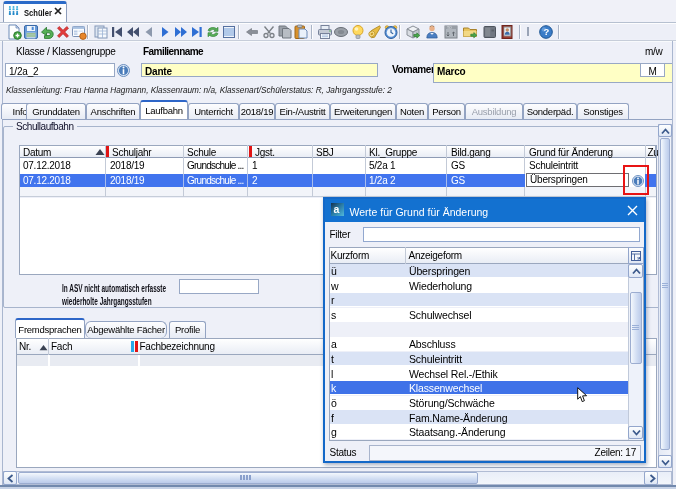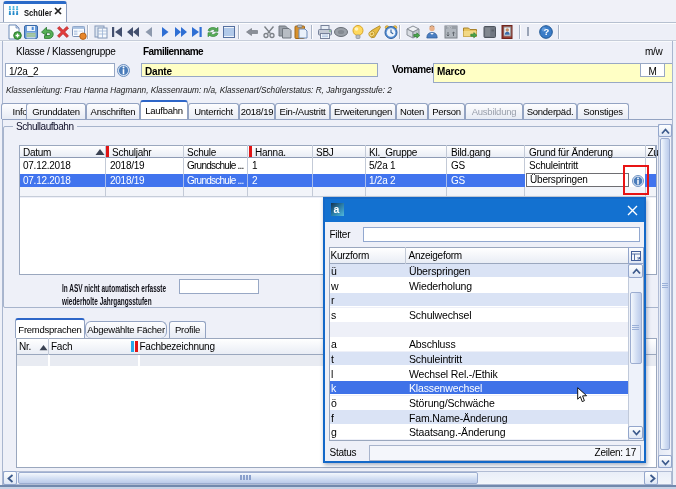--- a/index.html
+++ b/index.html
@@ -278,21 +278,21 @@
 
 <div class="abs" style="left:3px;top:126px;width:667px;height:182px;border:1px solid #a7b4cc;border-radius:2px;"></div>
 <div class="lbl" style="left:13px;top:121px;background:#eef0f8;padding:0 3px;color:#10102a;letter-spacing:-0.45px;">Schullaufbahn</div>
 
 <div id="maintable">
 
 <div class="abs" style="left:19px;top:145px;width:637px;height:13px;background:linear-gradient(#ffffff,#e9edf5);border:1px solid #9aa7be;border-bottom:1px solid #8e9bb4;"></div>
 <div class="lbl" style="left:23px;top:146.5px;">Datum</div>
 <div class="lbl" style="left:112px;top:146.5px;">Schuljahr</div>
 <div class="lbl" style="left:187px;top:146.5px;">Schule</div>
-<div class="lbl" style="left:255px;top:146.5px;">Hanna.</div>
+<div class="lbl" style="left:255px;top:146.5px;">Jgst.</div>
 <div class="lbl" style="left:316px;top:146.5px;">SBJ</div>
 <div class="lbl" style="left:369px;top:146.5px;">Kl._Gruppe</div>
 <div class="lbl" style="left:451px;top:146.5px;">Bild.gang</div>
 <div class="lbl" style="left:529px;top:146.5px;">Grund für Änderung</div>
 <div class="lbl" style="left:647.5px;top:146.5px;">Zu</div>
 <svg style="left:95px;top:148px;" width="10" height="8" viewBox="0 0 10 8">
       <path d="M5 1 L9.5 7 H0.5z" fill="#3a4252"></path>
     </svg>
 <div class="abs" style="left:106px;top:146px;width:3px;height:11px;background:#e01414;"></div>
 <div class="abs" style="left:249px;top:146px;width:3px;height:11px;background:#e01414;"></div>
@@ -435,20 +435,21 @@
     <defs>
           <linearGradient id="ag" x1="0" y1="0" x2="1" y2="1">
       <stop offset="0" stop-color="#16324e"></stop>
             <stop offset="0.5" stop-color="#2a7ca6"></stop>
             <stop offset="1" stop-color="#52b8dc"></stop>
     </linearGradient>
         </defs>
     <rect x="0" y="0" width="13" height="13" fill="url(#ag)"></rect>
     <text x="2.6" y="10.4" font-size="10.5" font-weight="bold" fill="#fff" font-family="Liberation Sans,sans-serif">a</text>
   </svg>
+  <div class="lbl" style="left:349.5px;top:205.5px;color:#fff;font-size:10.5px;letter-spacing:0;">Werte für Grund für Änderung</div>
   <svg style="left:627px;top:204.5px;" width="11" height="11" viewBox="0 0 11 11">
         <path d="M1 1 L10 10 M10 1 L1 10" stroke="#fff" stroke-width="1.4"></path>
       </svg>
 
   <div class="lbl" style="left:329.5px;top:229px;">Filter</div>
   <div class="abs" style="left:363px;top:226.5px;width:277px;height:15px;background:#fff;border:1px solid #92a8cf;"></div>
 
   <div class="abs" style="left:328.5px;top:247px;width:315px;height:16.5px;background:linear-gradient(#ffffff,#e9edf5);border:1px solid #9aa7be;"></div>
   <div class="lbl" style="left:330.5px;top:250px;">Kurzform</div>
   <div class="lbl" style="left:408.5px;top:250px;">Anzeigeform</div>

